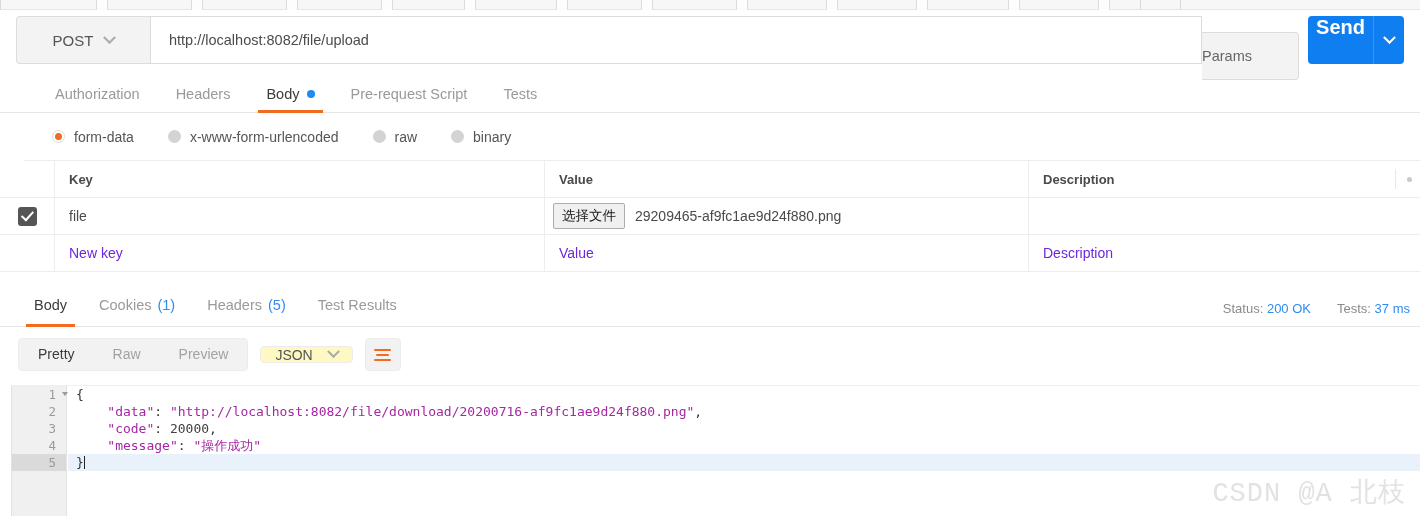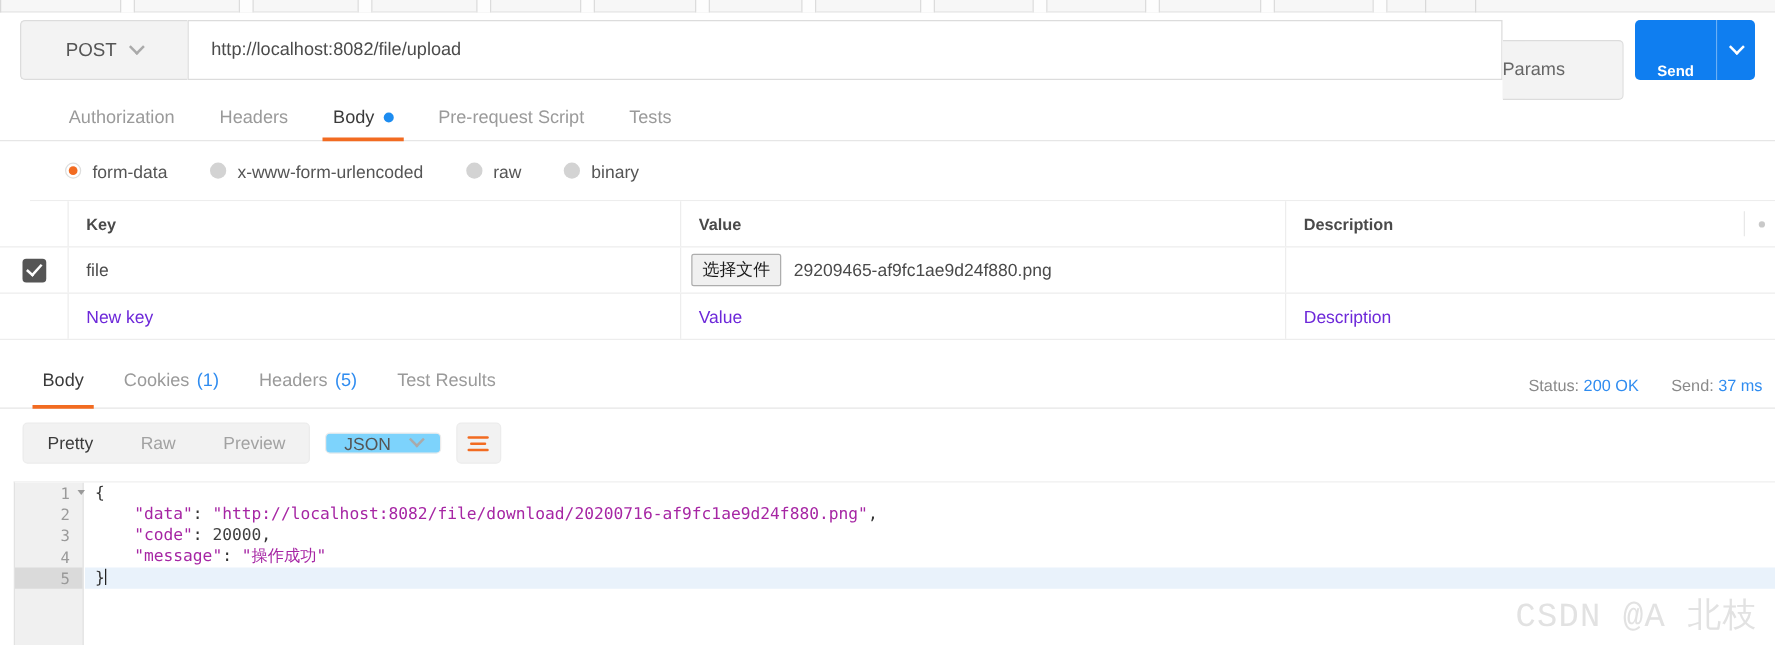--- a/index.html
+++ b/index.html
@@ -42,22 +42,22 @@
   }
   .params {
     position:absolute; left:1186px; top:0; width:97px; height:48px;
     background:#f3f3f3; border:1px solid #dcdcdc; border-left:none;
     border-radius:0 4px 4px 0;
     display:flex; align-items:center; justify-content:flex-start;
     font-size:14.5px; color:#666;margin-top:16px;
   }
   .sendwrap { position:absolute; left:1292px; top:0; width:96px; height:48px; display:flex; }
   .send {
-    flex:1; background:#0f7ef0; color:#fff; font-weight:bold; font-size:12px;
-    display:flex; align-items:flex-end; justify-content:center;
+    flex:1; background:#0f7ef0; color:#fff; font-weight:bold; font-size:20px;
+    display:flex; align-items:flex-start; justify-content:center;
     border-radius:4px 0 0 4px;
   }
   .sendcaret {
     width:31px; background:#0f7ef0; border-left:1px solid #3b96f2;
     border-radius:0 4px 4px 0; display:flex; align-items:center; justify-content:center;
   }
   .sendcaret .chev { border-color:#fff; }
 
   
   .reqtabs {
@@ -143,21 +143,21 @@
   
   .prettybar { position:absolute; top:338px; left:18px; display:flex; align-items:center; gap:12px; }
   .seg {
     display:flex; background:#f2f2f2; border-radius:4px; height:33px; align-items:center;
     border:1px solid #ececec;
   }
   .seg div { padding:0 19px; font-size:14px; color:#a2a2a2; line-height:33px; }
   .seg div.on { color:#3b3b3b; }
   .jsonsel {
     display:flex; align-items:center; gap:16px; padding:0 14px; height:17px;
-    background:#7dd3fc; border:1px solid #ececec; border-radius:4px; font-size:14px; color:#555;
+    background:#fef9c3; border:1px solid #ececec; border-radius:4px; font-size:14px; color:#555;
   }
   .wrapbtn {
     width:36px; height:33px; background:#f2f2f2; border:1px solid #ececec; border-radius:4px;
     display:flex; flex-direction:column; align-items:center; justify-content:center; gap:3px;
   }
   .wrapbtn i { display:block; background:#f26b21; height:2px; border-radius:1px; }
   .wl1 { width:17px; } .wl2 { width:13px; } .wl3 { width:17px; }
 
   
   .editor {
@@ -343,21 +343,21 @@
     <div class="ptab">
       <span>Test Results</span>
     </div>
 
     <div class="statusbox">
       <span>
         <span>Status:</span>
         <b>200 OK</b>
       </span>
       <span>
-        <span>Send:</span>
+        <span>Tests:</span>
         <b>37 ms</b>
       </span>
     </div>
   </div>
 
   <div class="prettybar">
     <div class="seg">
       <div class="on">Pretty</div>
       <div>Raw</div>
       <div>Preview</div>

